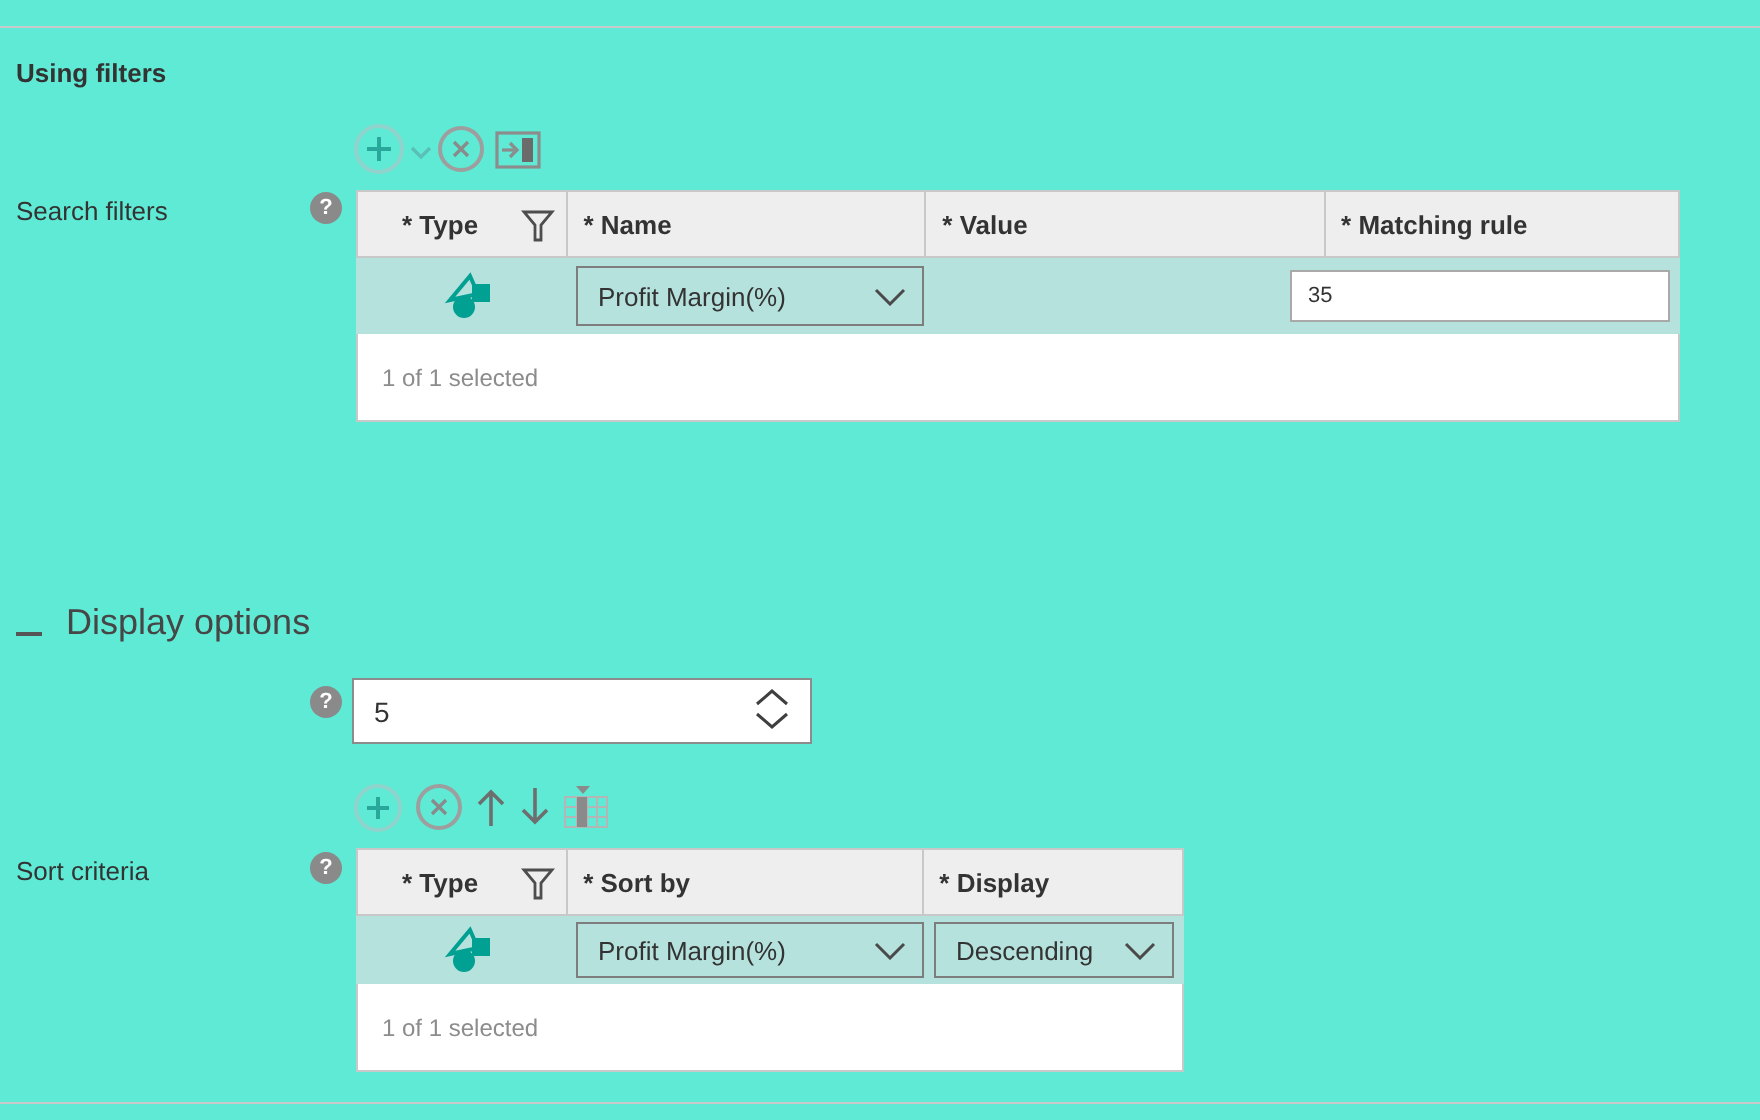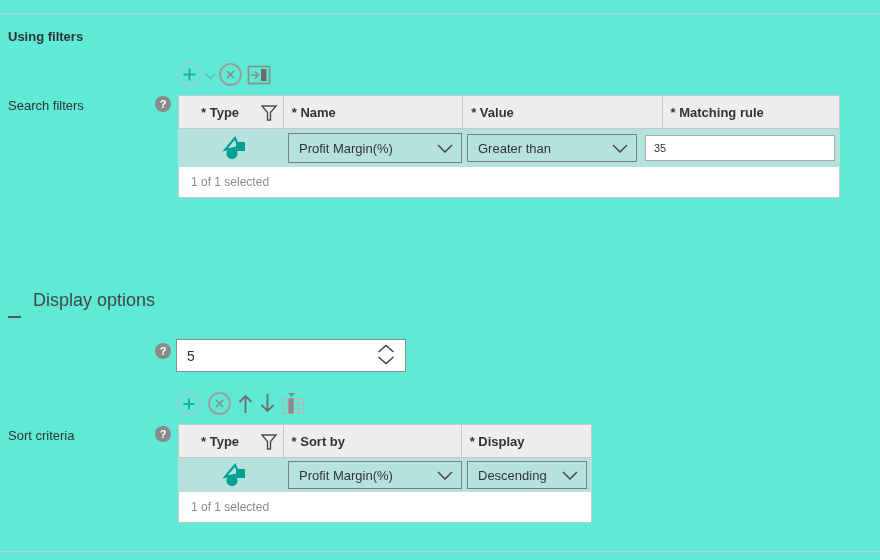--- a/index.html
+++ b/index.html
@@ -17,21 +17,21 @@
   
   .tbl{position:absolute;box-sizing:border-box;}
   .thead{display:flex;background:#eeeeee;border:1px solid #c8c8c8;box-sizing:border-box;height:34px;}
   .th{display:flex;align-items:center;box-sizing:border-box;font-size:13px;font-weight:bold;
       color:#333;padding-left:8px;border-right:1px solid #c8c8c8;position:relative;}
   .th:last-child{border-right:none;}
   .th-type{padding-left:22px;}
   .funnel{position:absolute;right:5px;top:8px;cursor:pointer;}
   .trow{position:relative;background:#b6e2de;}
   .tfoot{box-sizing:border-box;border:1px solid #c8c8c8;border-top:none;background:#fff;
-         color:#8c8c8c;font-size:12px;display:flex;align-items:center;padding-left:12px;height:31px;}
+         color:#8c8c8c;font-size:12px;display:flex;align-items:center;padding-left:12px;height:44px;}
   .ddl{position:absolute;box-sizing:border-box;border:1px solid #7d7d7d;display:flex;
        align-items:center;justify-content:space-between;padding:0 8px 0 10px;font-size:13px;
        color:#333;background:transparent;cursor:pointer;}
   .txt-input{position:absolute;box-sizing:border-box;border:1px solid #a9a9a9;background:#fff;
        font-family:"Liberation Sans",sans-serif;font-size:11px;color:#333;padding:0 0 0 8px;}
   
   .spinner{position:absolute;box-sizing:border-box;border:1px solid #8c8c8c;background:#fff;}
   .spinner input{border:none;outline:none;width:180px;height:100%;padding:0 0 0 10px;
        font-family:"Liberation Sans",sans-serif;font-size:14px;color:#333;background:transparent;}
   .spin-chevs{position:absolute;right:10px;top:4px;display:flex;flex-direction:column;gap:3px;}
@@ -121,40 +121,32 @@
           </svg>
       </span>
       <div class="ddl" style="left:110px;top:4px;width:174px;height:30px;">
         <span>Profit Margin(%)</span>
         <span>
           <svg width="16" height="9">
               <path d="M1 1l7 7 7-7" fill="none" stroke="#4a4a4a" stroke-width="1.5"></path>
             </svg>
         </span>
       </div>
-      <div class="ddl" style="left:289px;top:5px;width:170px;height:28px;">
-        <span>Greater than</span>
-        <span>
-          <svg width="16" height="9">
-              <path d="M1 1l7 7 7-7" fill="none" stroke="#4a4a4a" stroke-width="1.5"></path>
-            </svg>
-        </span>
-      </div>
       <input class="txt-input" style="left: 467px; top: 6px; width: 190px; height: 26px;" value="35">
     </div>
 
     <div class="tfoot">
       <span>1 of 1 selected</span>
     </div>
   </div>
 
   <div class="minus-toggle">
     <span class="minus-bar"></span>
   </div>
-  <div class="abs section-title" style="left:33px;top:290px;">Display options</div>
+  <div class="abs section-title" style="left:33px;top:301px;">Display options</div>
 
   <div class="abs help" style="left:155px;top:343px;">
     <span>?</span>
   </div>
 
   <div class="spinner" style="left:176px;top:339px;width:230px;height:33px;">
     <input value="5" style="">
     <div class="spin-chevs">
       <button class="icon-btn">
         <span>

